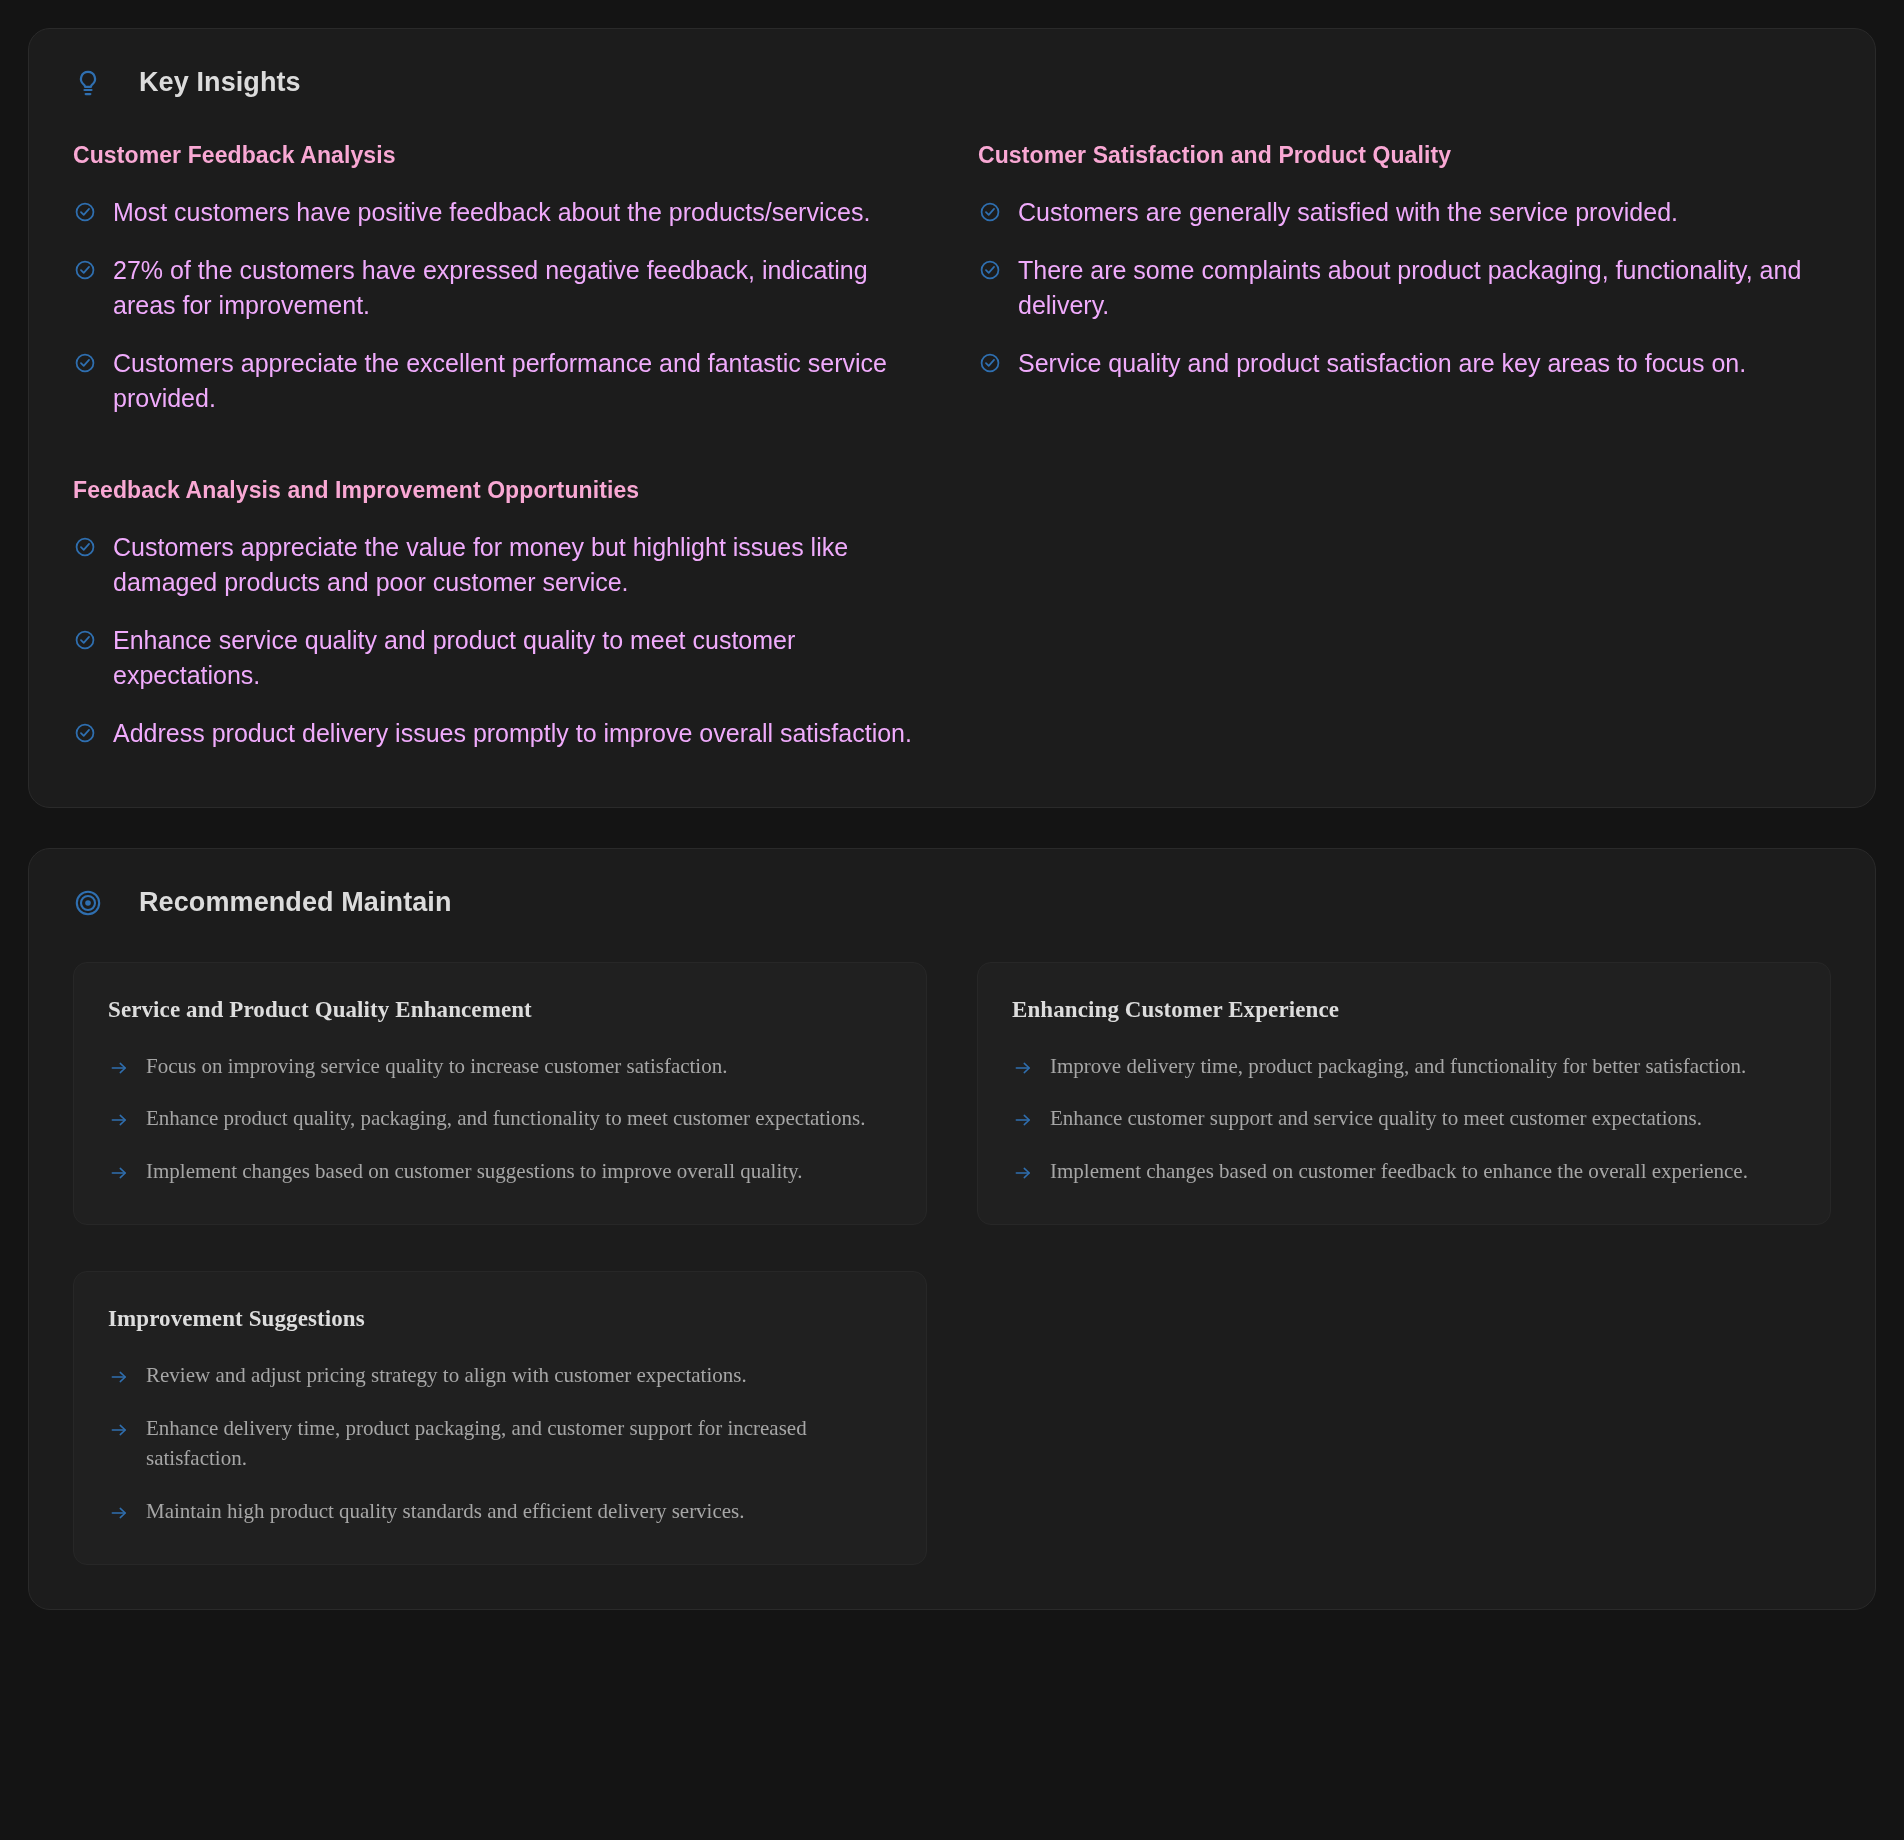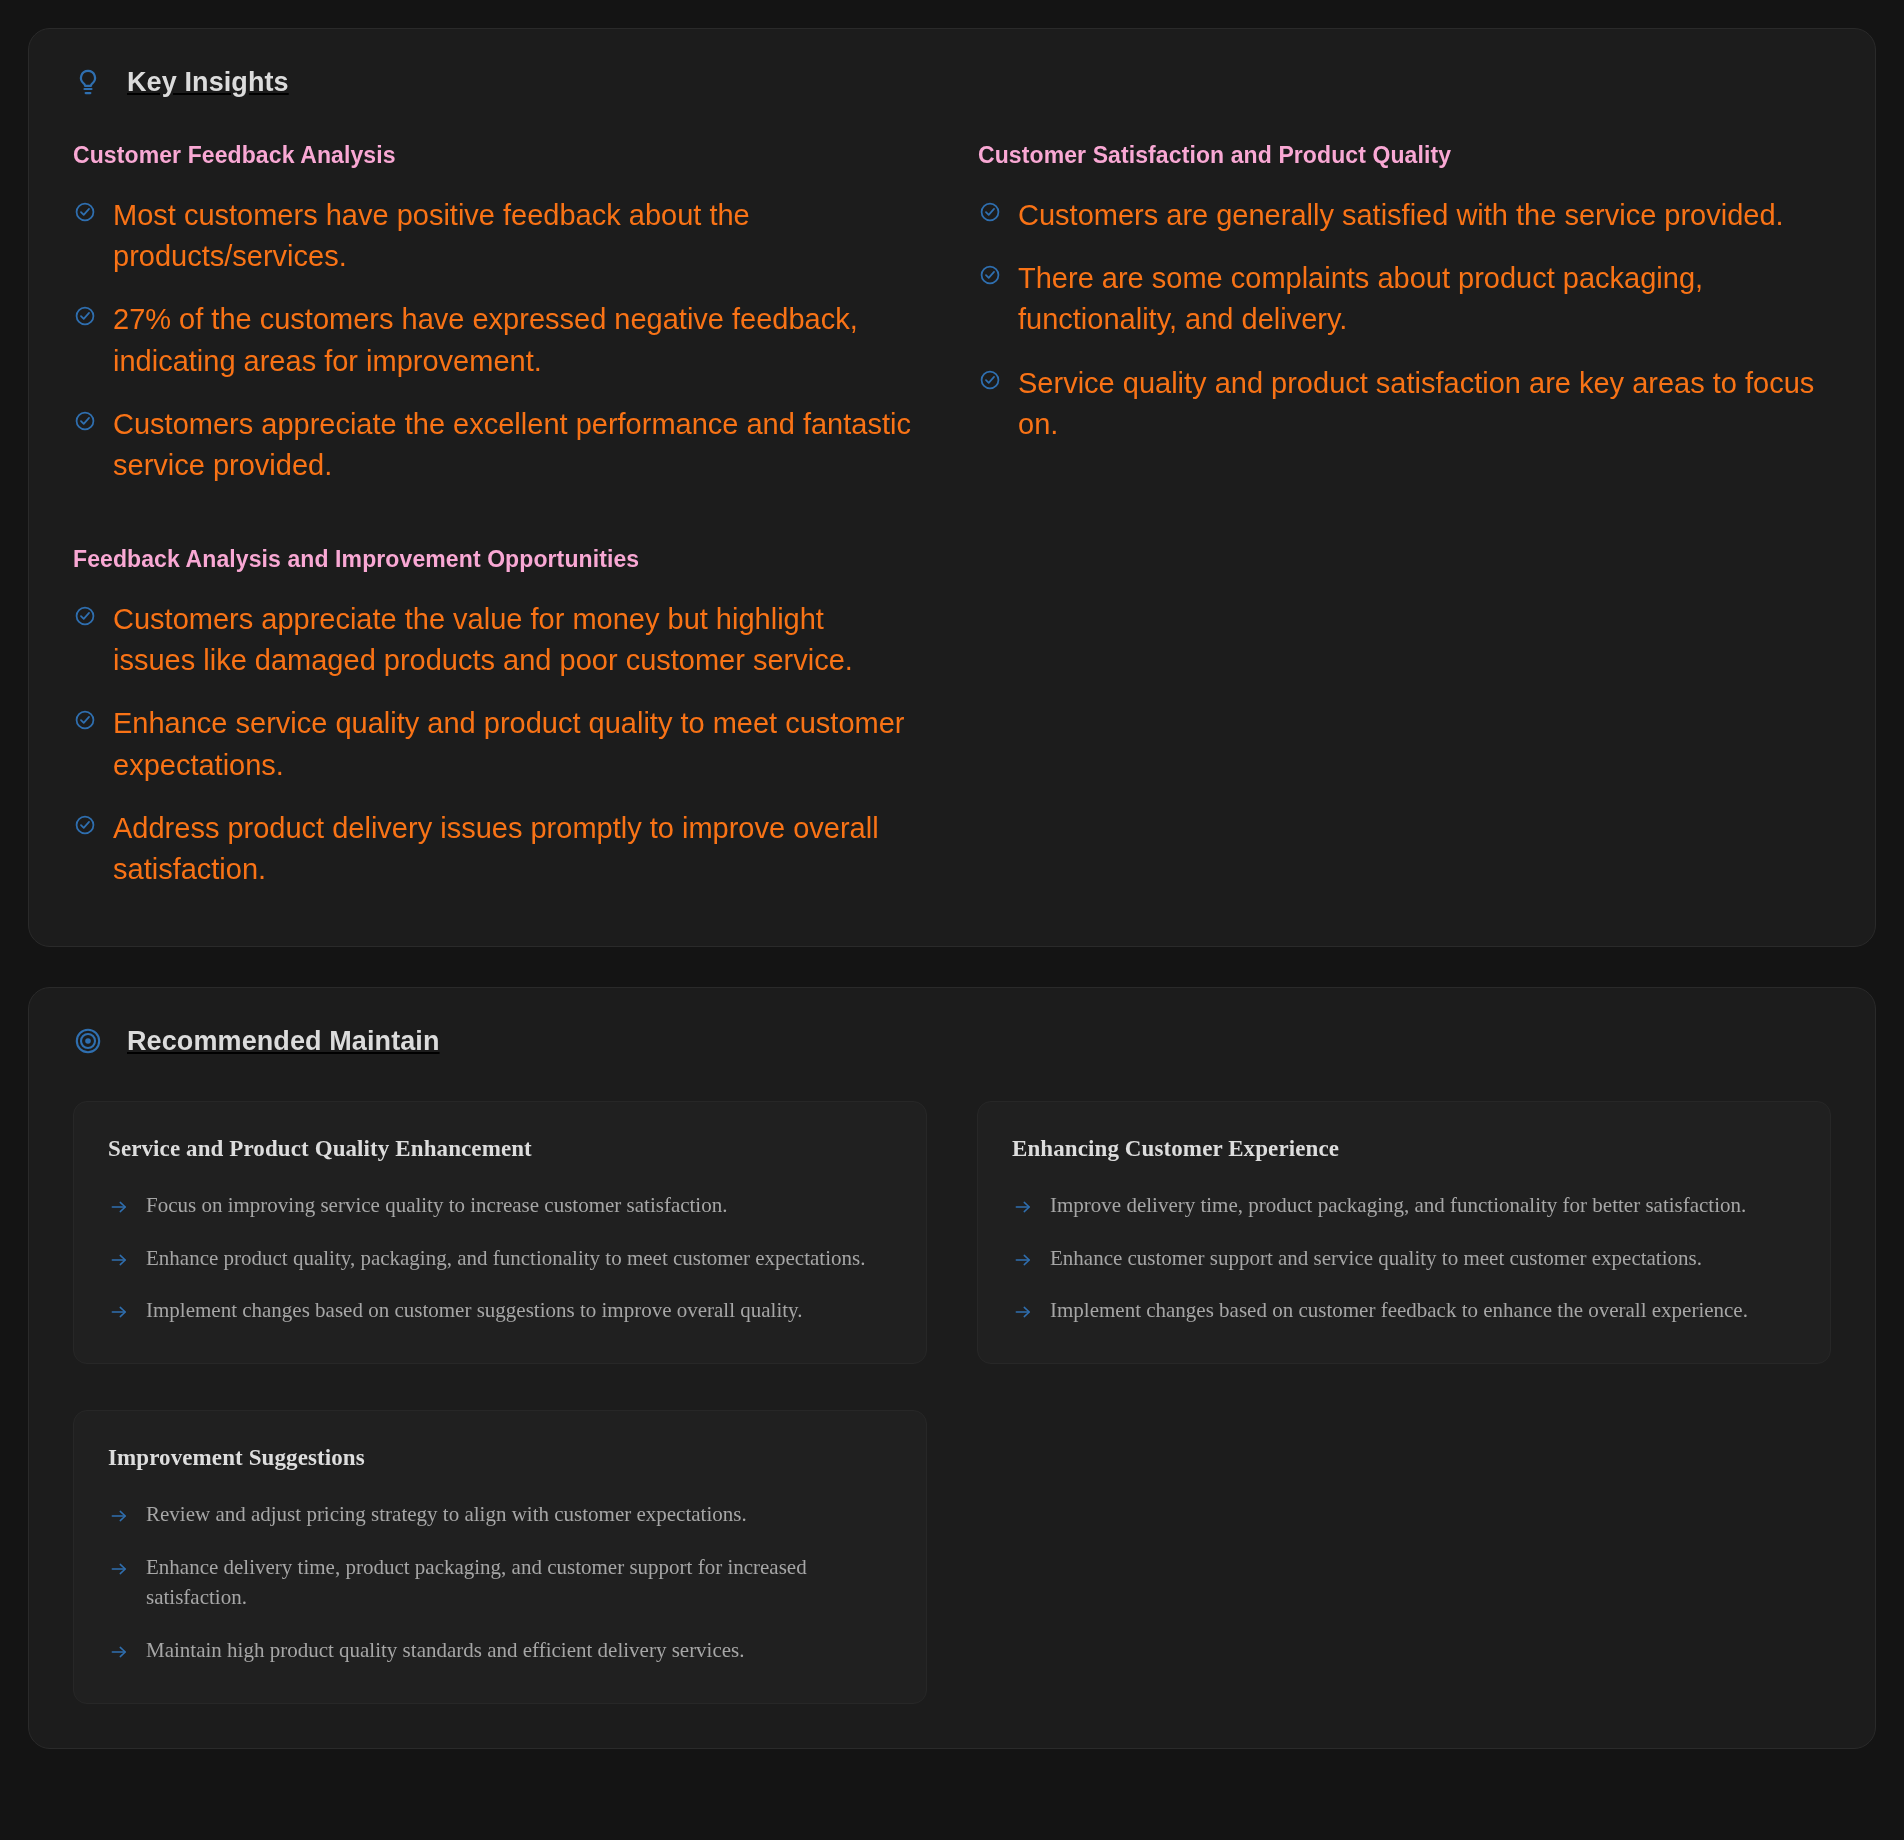--- a/index.html
+++ b/index.html
@@ -25,24 +25,23 @@
   
   .panel {
     background: #1c1c1c;
     border: 1px solid #2a2a2a;
     border-radius: 22px;
     padding: 38px 44px 44px 44px;
   }
 
   .panel-header {
     display: flex;
-    align-items: flex-start;
-    gap: 24px;
+    align-items: center;
+    gap: 36px;
     margin-bottom: 44px;
-    text-decoration: underline;
   }
 
   .panel-icon {
     width: 30px;
     height: 30px;
     display: flex;
     align-items: center;
     justify-content: center;
     flex: 0 0 auto;
   }
@@ -91,23 +90,23 @@
     width: 24px;
     height: 24px;
     margin-top: 5px;
     display: flex;
     align-items: center;
     justify-content: center;
   }
   .bullet-icon svg { display: block; }
 
   .bullet-text {
-    font-size: 29px;
+    font-size: 25px;
     line-height: 1.42;
-    color: #f97316;
+    color: #f0abfc;
     max-width: 800px;
   }
 
   
   .actions-grid {
     display: grid;
     grid-template-columns: 1fr 1fr;
     column-gap: 50px;
     row-gap: 46px;
     align-items: start;

